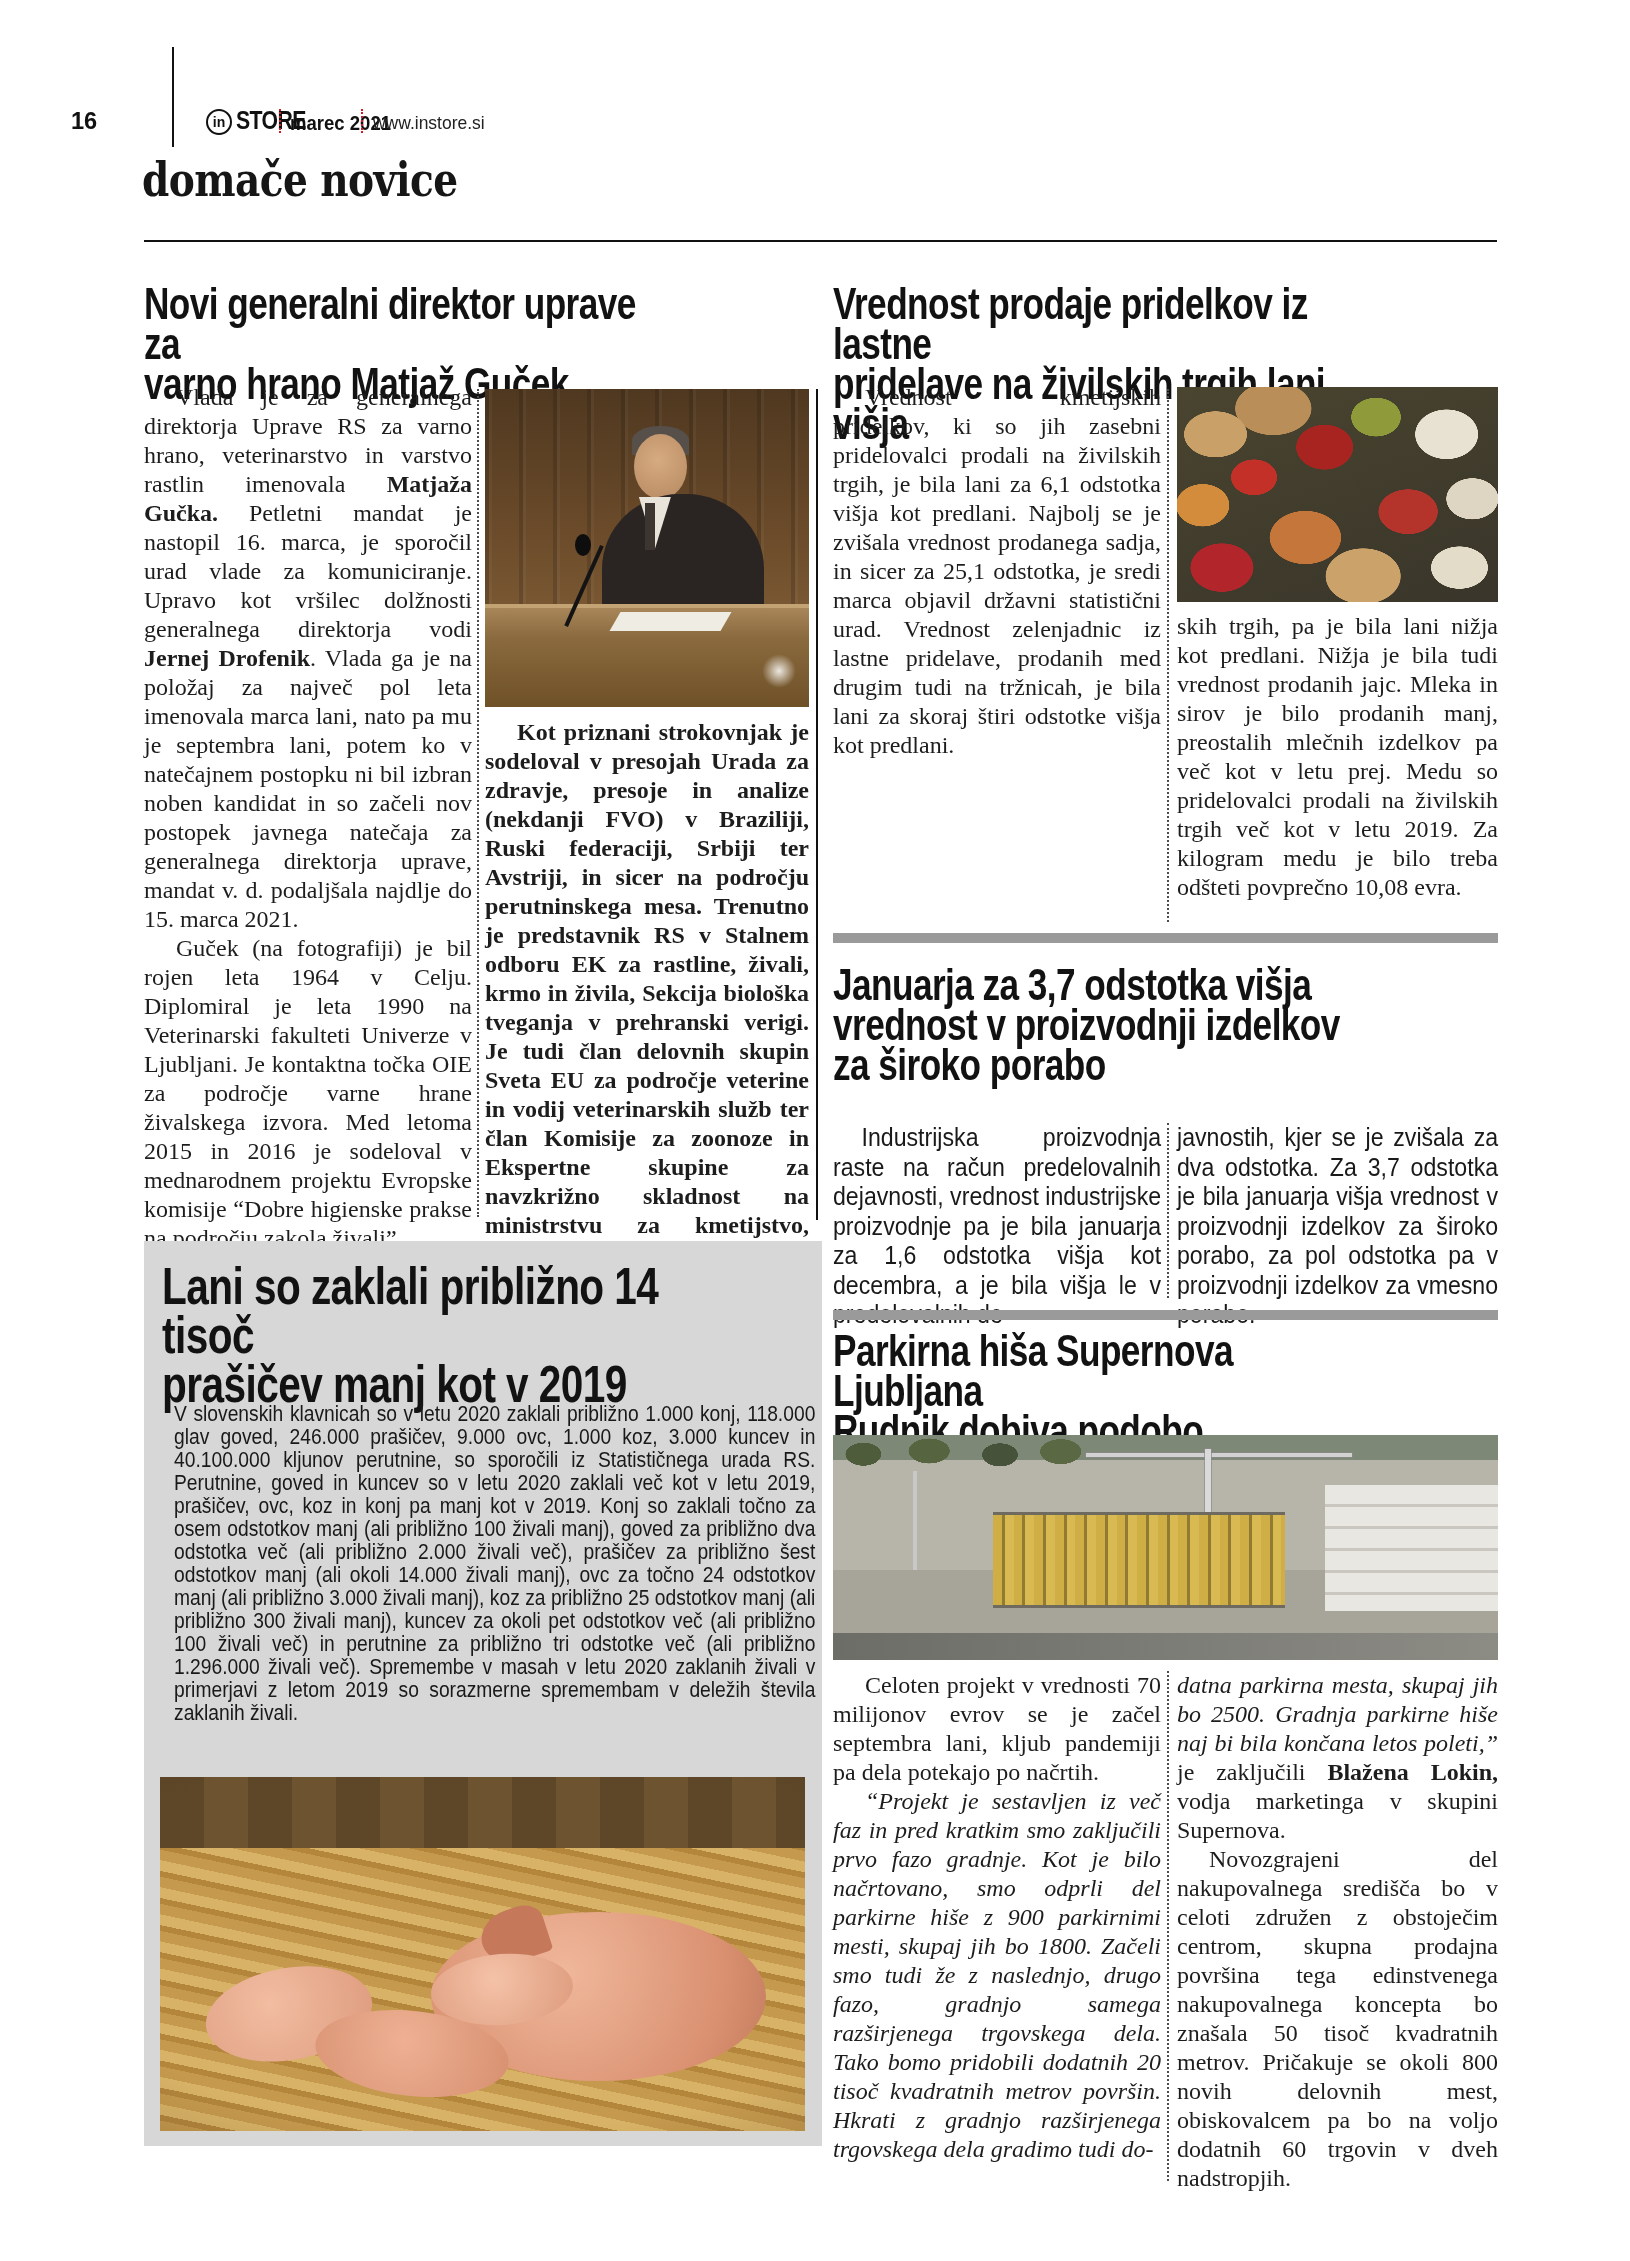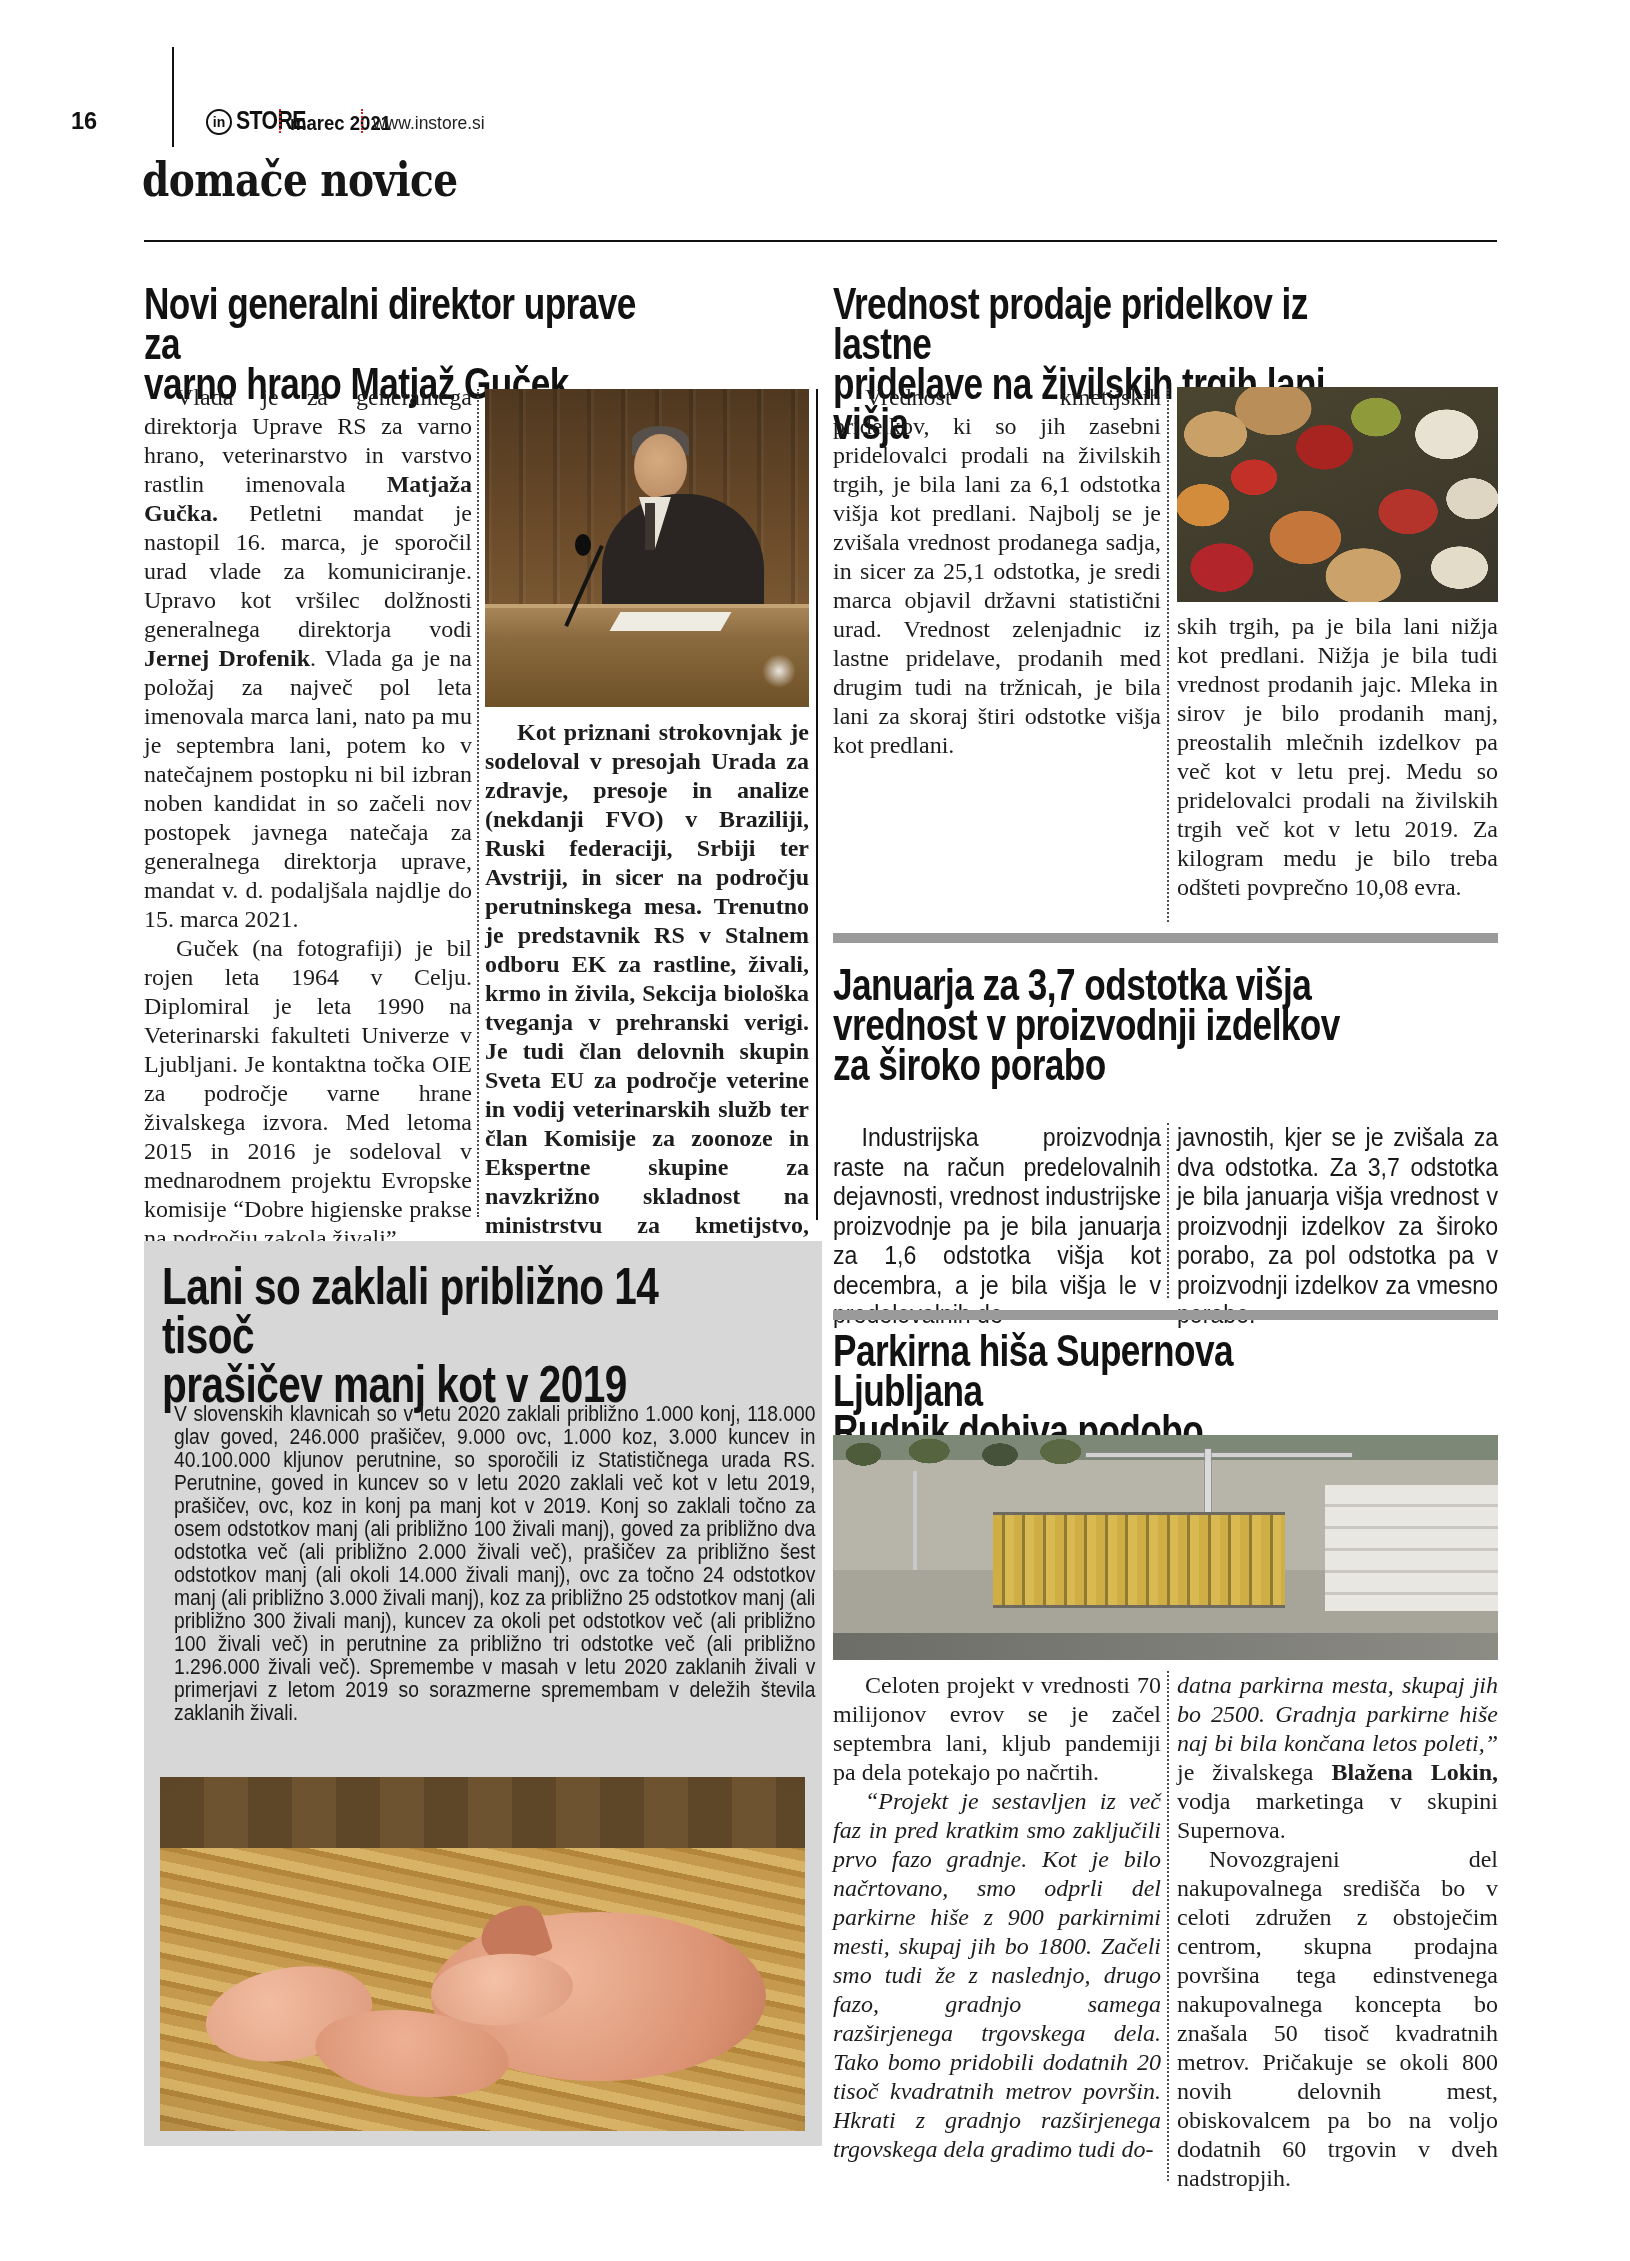--- a/index.html
+++ b/index.html
@@ -229,20 +229,20 @@
     <div class="constr-scaffold"></div>
     <div class="constr-building"></div>
     <div class="constr-road"></div>
   </div>
 
   <div class="abs serif-body" style="left:833px;top:1671px;width:328px;">
     <p class="ind"><span>Celoten projekt v vrednosti 70 milijonov evrov se je začel septembra lani, kljub pandemiji pa dela potekajo po načrtih.</span></p>
     <p class="ind"><span class="i">“Projekt je sestavljen iz več faz in pred kratkim smo zaključili prvo fazo gradnje. Kot je bilo načrtovano, smo odprli del parkirne hiše z 900 parkirnimi mesti, skupaj jih bo 1800. Začeli smo tudi že z naslednjo, drugo fazo, gradnjo samega razširjenega trgovskega dela. Tako bomo pridobili dodatnih 20 tisoč kvadratnih metrov površin. Hkrati z gradnjo razširjenega trgovskega dela gradimo tudi do-</span></p>
   </div>
   <div class="abs serif-body" style="left:1177px;top:1671px;width:321px;">
-    <p><span class="i">datna parkirna mesta, skupaj jih bo 2500. Gradnja parkirne hiše naj bi bila končana letos poleti,”</span><span> je živalskega </span><span class="b">Blažena Lokin,</span><span> vodja marketinga v skupini Supernova.</span></p>
+    <p><span class="i">datna parkirna mesta, skupaj jih bo 2500. Gradnja parkirne hiše naj bi bila končana letos poleti,”</span><span> je zaključili </span><span class="b">Blažena Lokin,</span><span> vodja marketinga v skupini Supernova.</span></p>
     <p class="ind"><span>Novozgrajeni del nakupovalnega središča bo v celoti združen z obstoječim centrom, skupna prodajna površina tega edinstvenega nakupovalnega koncepta bo znašala 50 tisoč kvadratnih metrov. Pričakuje se okoli 800 novih delovnih mest, obiskovalcem pa bo na voljo dodatnih 60 trgovin v dveh nadstropjih.</span></p>
   </div>
 
   <div class="abs vdot" style="left:1167px;top:1671px;height:510px;"></div>
 
 </div>
 
 
 </body></html>

